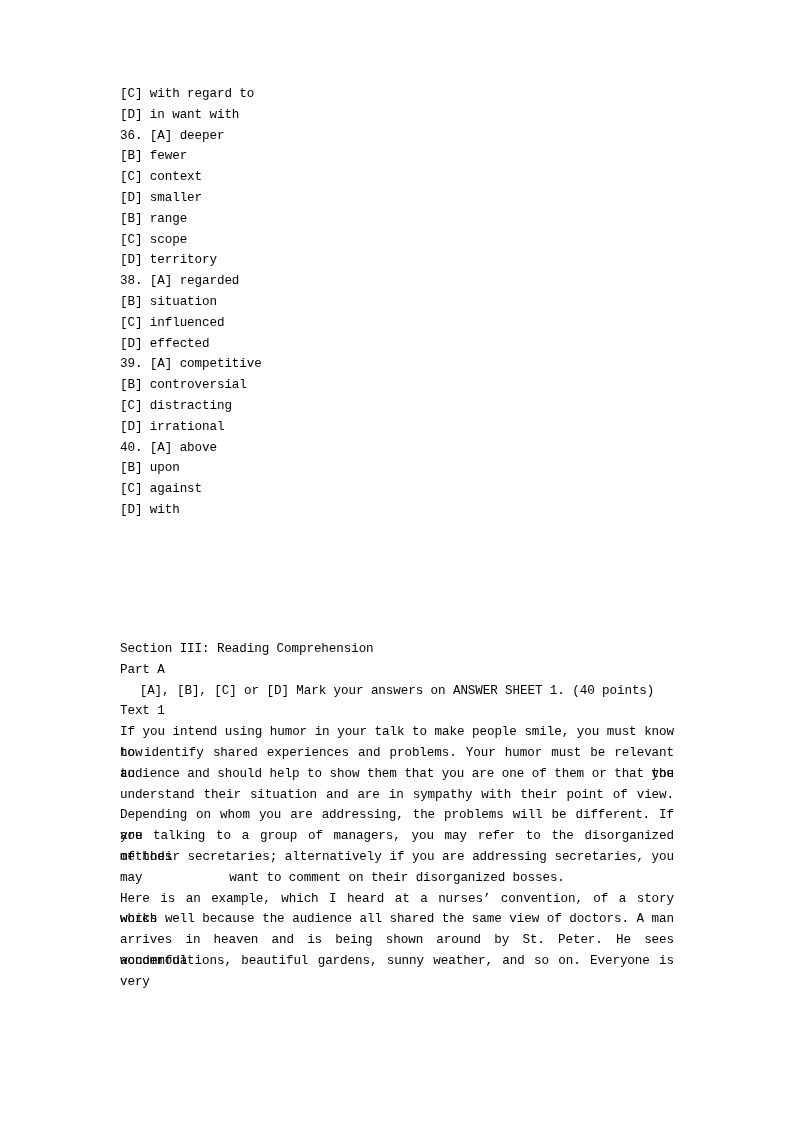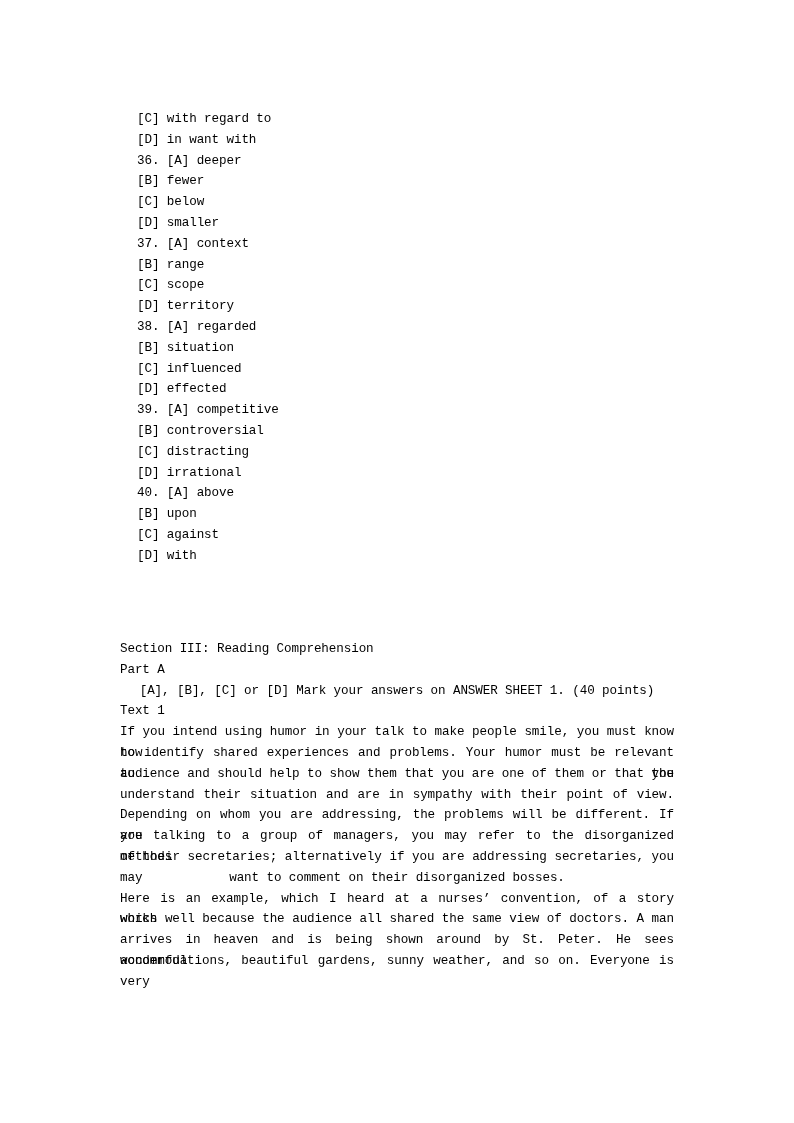--- a/index.html
+++ b/index.html
@@ -23,21 +23,21 @@
     background: #ffffff;
   }
   .block {
     position: absolute;
     left: 120px;
     width: 554px;
     font-size: 12.6px;
     line-height: 20.8px;
     letter-spacing: -0.1px;
   }
-  .opts { top: 109px; margin-left: 17px; }
+  .opts { top: 84px; }
   .reading { top: 639px; }
   .line {
     display: block;
     white-space: pre;
     height: 20.8px;
   }
   .just {
     display: block;
     text-align: justify;
     text-align-last: justify;
@@ -54,23 +54,22 @@
 </head>
 <body>
 
 <div class="page">
 
   <div class="block opts">
     <span class="line">[C] with regard to</span>
     <span class="line">[D] in want with</span>
     <span class="line">36. [A] deeper</span>
     <span class="line">[B] fewer</span>
-    <span class="line">[C] below</span>
+    <span class="line">[C] context</span>
     <span class="line">[D] smaller</span>
-    <span class="line">37. [A] context</span>
     <span class="line">[B] range</span>
     <span class="line">[C] scope</span>
     <span class="line">[D] territory</span>
     <span class="line">38. [A] regarded</span>
     <span class="line">[B] situation</span>
     <span class="line">[C] influenced</span>
     <span class="line">[D] effected</span>
     <span class="line">39. [A] competitive</span>
     <span class="line">[B] controversial</span>
     <span class="line">[C] distracting</span>

